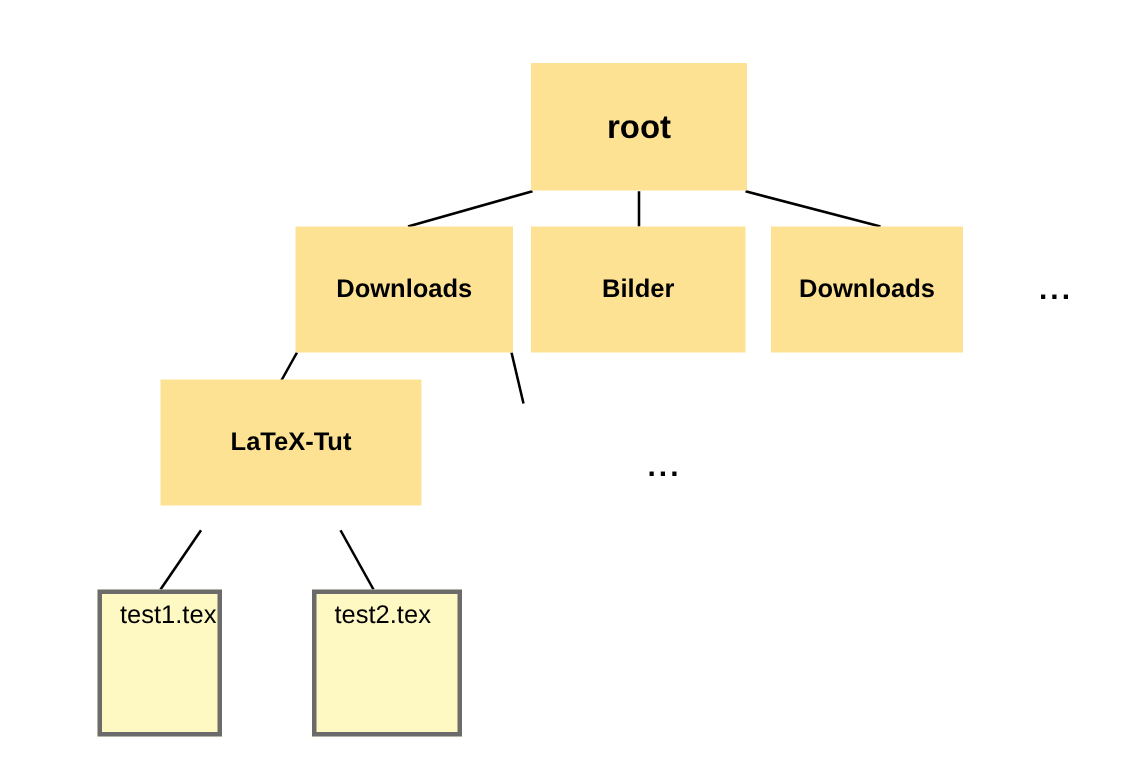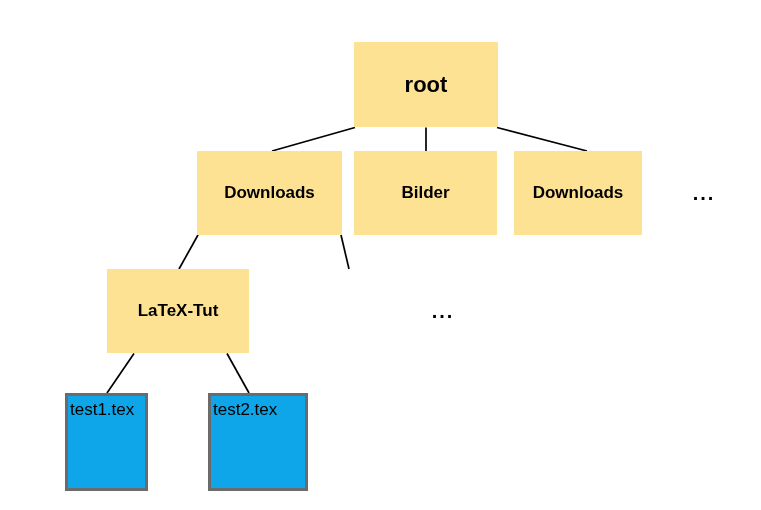--- a/index.html
+++ b/index.html
@@ -36,44 +36,44 @@
   .folder {
     background: var(--folder-fill, #FDE294);
     display: flex;
     align-items: center;
     justify-content: center;
     font-weight: bold;
     font-size: 17px;
     text-align: center;
   }
   .file {
-    background: #0ea5e9;
+    background: #fef9c3;
     border: 3px solid var(--file-border, #6B6B6B);
     font-size: 17px;
     font-weight: normal;
-    padding: 3px 2px;
+    padding: 3px 12px;
     line-height: 1.25;
     white-space: nowrap;
   }
   .ellipsis {
     position: absolute;
     display: flex;
     align-items: center;
     justify-content: center;
     font-weight: bold;
     font-size: 20px;
     letter-spacing: 2px;
     color: var(--text-color, #000000);
   }
   
   #node-root      { left: 354px; top: 18px;  width: 144px; height: 85px; font-size: 22px; }
   #node-dokumente { left: 197px; top: 127px; width: 145px; height: 84px; }
   #node-bilder    { left: 354px; top: 127px; width: 143px; height: 84px; }
   #node-downloads { left: 514px; top: 127px; width: 128px; height: 84px; }
-  #node-latex-tut { left: 107px; top: 245px; width: 142px; height: 84px; }
+  #node-latex-tut { left: 107px; top: 229px; width: 174px; height: 84px; }
   #node-studium   { left: 273px; top: 245px; width: 145px; height: 84px; }
   #node-test1     { left: 65px;  top: 369px; width: 83px;  height: 98px; }
   #node-test2     { left: 208px; top: 369px; width: 100px;  height: 98px; }
   #ellipsis-level1 { left: 684px; top: 127px; width: 40px; height: 84px; }
   #ellipsis-level2 { left: 423px; top: 245px; width: 40px; height: 84px; }
 </style>
 </head>
 <body>
 
 <div class="canvas">

